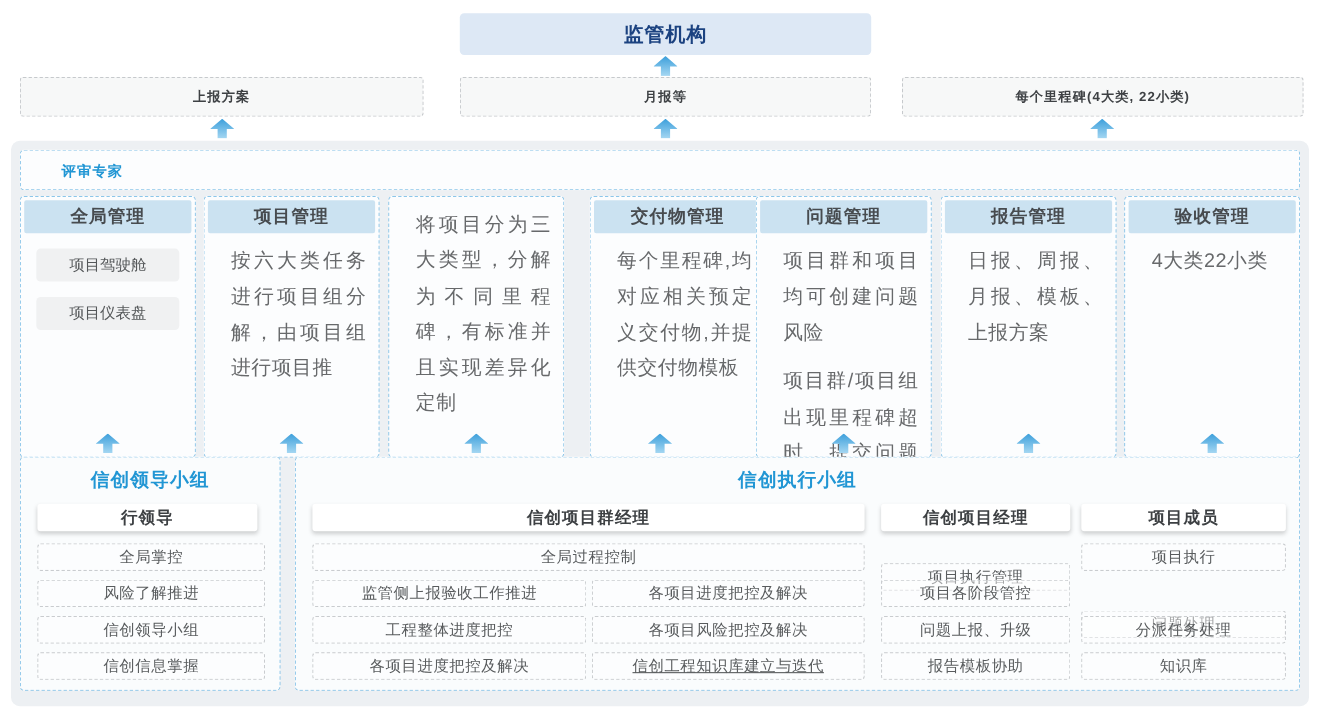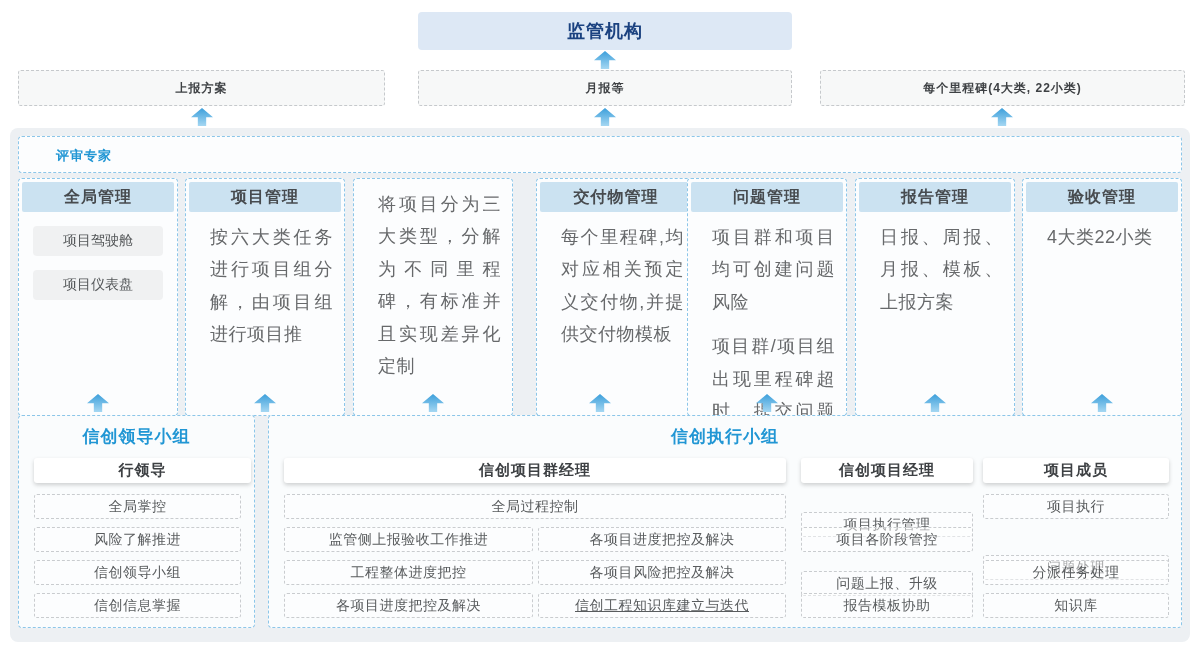--- a/index.html
+++ b/index.html
@@ -126,21 +126,21 @@
 <div class="abs arrow" style="left:87px;top:394px;"></div>
 <div class="abs arrow" style="left:254px;top:394px;"></div>
 <div class="abs arrow" style="left:422px;top:394px;"></div>
 <div class="abs arrow" style="left:589px;top:394px;"></div>
 <div class="abs arrow" style="left:756px;top:394px;"></div>
 <div class="abs arrow" style="left:924px;top:394px;"></div>
 <div class="abs arrow" style="left:1091px;top:394px;"></div>
 
 <div class="abs group" style="left:18px;width:237px;">
   <div class="abs group-title">信创领导小组</div>
-  <div class="abs white-role" style="left:15px;top:42px;width:217px;">行领导</div>
+  <div class="abs white-role" style="left:15px;top:42px;width:200px;">行领导</div>
   <div class="abs dash-item" style="left:15px;top:78px;width:207px;">全局掌控</div>
   <div class="abs dash-item" style="left:15px;top:111px;width:207px;">风险了解推进</div>
   <div class="abs dash-item" style="left:15px;top:144px;width:207px;">信创领导小组</div>
   <div class="abs dash-item" style="left:15px;top:177px;width:207px;">信创信息掌握</div>
 </div>
 
 <div class="abs group" style="left:268px;width:914px;">
   <div class="abs group-title">信创执行小组</div>
 
   <div class="abs white-role" style="left:15px;top:42px;width:502px;">信创项目群经理</div>
@@ -151,20 +151,20 @@
 
   <div class="abs dash-item" style="left:15px;top:111px;width:249px;">监管侧上报验收工作推进</div>
   <div class="abs dash-item" style="left:15px;top:144px;width:249px;">工程整体进度把控</div>
   <div class="abs dash-item" style="left:15px;top:177px;width:249px;">各项目进度把控及解决</div>
   <div class="abs dash-item" style="left:269px;top:111px;width:248px;">各项目进度把控及解决</div>
   <div class="abs dash-item" style="left:269px;top:144px;width:248px;">各项目风险把控及解决</div>
   <div class="abs dash-item" style="left:269px;top:177px;width:248px;text-decoration:underline;">信创工程知识库建立与迭代</div>
 
   <div class="abs dash-item" style="left:532px;top:78px;width:172px;margin-top:18px;">项目执行管理</div>
   <div class="abs dash-item" style="left:532px;top:111px;width:172px;">项目各阶段管控</div>
-  <div class="abs dash-item" style="left:532px;top:144px;width:172px;margin-top:11px;">问题上报、升级</div>
+  <div class="abs dash-item" style="left:532px;top:144px;width:172px;">问题上报、升级</div>
   <div class="abs dash-item" style="left:532px;top:177px;width:172px;">报告模板协助</div>
 
   <div class="abs dash-item" style="left:714px;top:78px;width:186px;">项目执行</div>
   <div class="abs dash-item" style="left:714px;top:111px;width:186px;margin-top:28px;">问题处理</div>
   <div class="abs dash-item" style="left:714px;top:144px;width:186px;">分派任务处理</div>
   <div class="abs dash-item" style="left:714px;top:177px;width:186px;">知识库</div>
 </div>
 
 </body></html>

